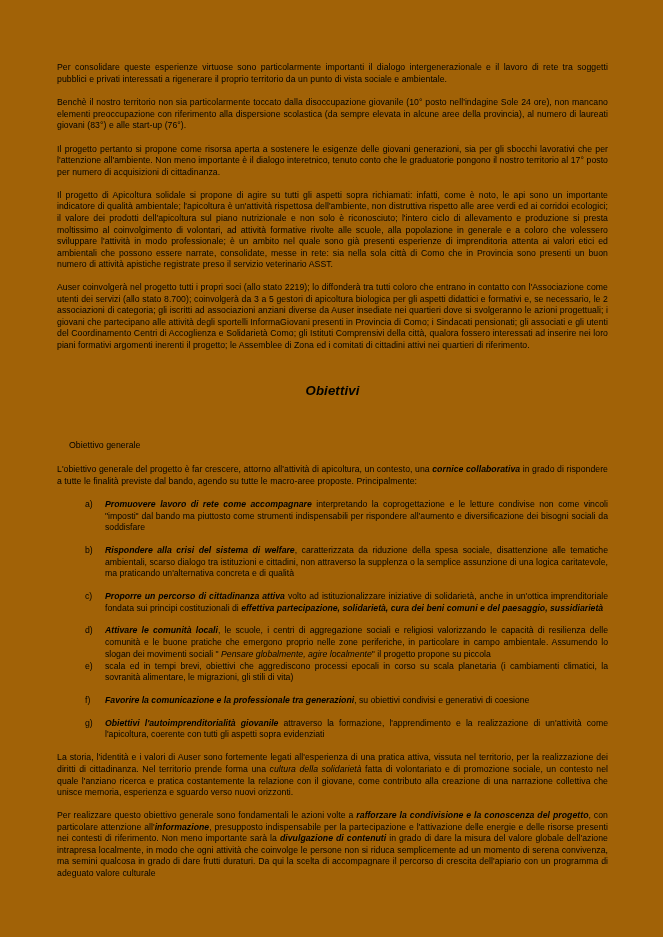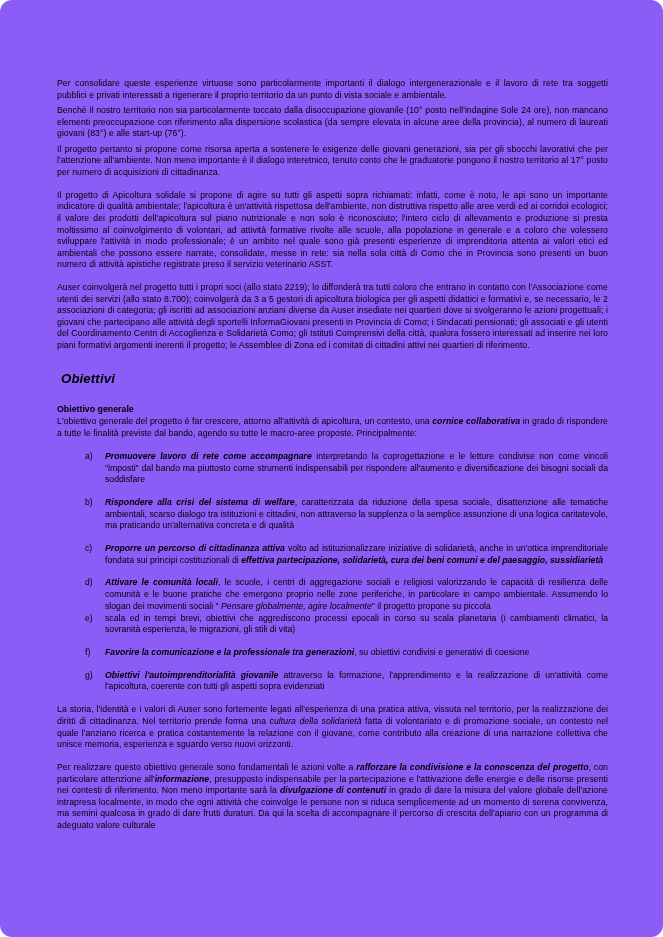--- a/index.html
+++ b/index.html
@@ -12,57 +12,57 @@
     width: 663px;
     height: 937px;
     font-family: "Liberation Sans", sans-serif;
     color: #000000;
     -webkit-font-smoothing: antialiased;
   }
   .page {
     position: relative;
     width: 663px;
     height: 937px;
-    background: #8b5cf6;
+    background: #a16207;
     box-sizing: border-box;
-    padding: 78px 55px 0 57px;
+    padding: 62px 55px 0 57px;
     overflow: hidden;
-    border-radius: 12px;
   }
   .content {
     width: 551px;
   }
   p.para {
     margin: 0;
     font-size: 8.7px;
     line-height: 11.55px;
     text-align: justify;
     text-justify: inter-word;
     letter-spacing: 0.005em;
   }
   p.para + p.para {
-    margin-top: 4px;
+    margin-top: 12px;
   }
   .gap {
     height: 11.5px;
   }
   h2.section-heading {
-    margin: 4px;
+    margin: 16px;
     font-size: 13.2px;
     font-weight: bold;
     font-style: italic;
     line-height: 16px;
     letter-spacing: 0.01em;
+    text-align: center;
   }
   .heading-space-before { height: 16px; }
   .heading-space-after  { height: 13px; }
   h3.sub-heading {
-    margin: 0;
+    margin: 12px;
     font-size: 8.8px;
-    font-weight: bold;
+    font-weight: normal;
     line-height: 11.6px;
   }
   ol.lettered {
     margin: 0;
     padding: 0;
     list-style: none;
   }
   ol.lettered > li {
     position: relative;
     padding-left: 48px;
@@ -131,21 +131,21 @@
 
         <li>
           <span class="marker">c)</span><b>Proporre un percorso di cittadinanza attiva</b><span> volto ad istituzionalizzare iniziative di solidarietà, anche in un'ottica imprenditoriale fondata sui principi costituzionali di </span><b>effettiva partecipazione, solidarietà, cura dei beni comuni e del paesaggio, sussidiarietà</b>
         </li>
 
         <li>
           <span class="marker">d)</span><b>Attivare le comunità locali</b><span>, le scuole, i centri di aggregazione sociali e religiosi valorizzando le capacità di resilienza delle comunità e le buone pratiche che emergono proprio nelle zone periferiche, in particolare in campo ambientale. Assumendo lo slogan dei movimenti sociali " </span><i>Pensare globalmente, agire localmente</i><span>" il progetto propone su piccola</span>
         </li>
 
         <li class="tight">
-          <span class="marker">e)</span><span>scala ed in tempi brevi, obiettivi che aggrediscono processi epocali in corso su scala planetaria (i cambiamenti climatici, la sovranità esperienza, le migrazioni, gli stili di vita)</span>
+          <span class="marker">e)</span><span>scala ed in tempi brevi, obiettivi che aggrediscono processi epocali in corso su scala planetaria (i cambiamenti climatici, la sovranità alimentare, le migrazioni, gli stili di vita)</span>
         </li>
 
         <li>
           <span class="marker">f)</span><b>Favorire la comunicazione e la professionale tra generazioni</b><span>, su obiettivi condivisi e generativi di coesione</span>
         </li>
 
         <li>
           <span class="marker">g)</span><b>Obiettivi l'autoimprenditorialità giovanile</b><span> attraverso la formazione, l'apprendimento e la realizzazione di un'attività come l'apicoltura, coerente con tutti gli aspetti sopra evidenziati</span>
         </li>
 

